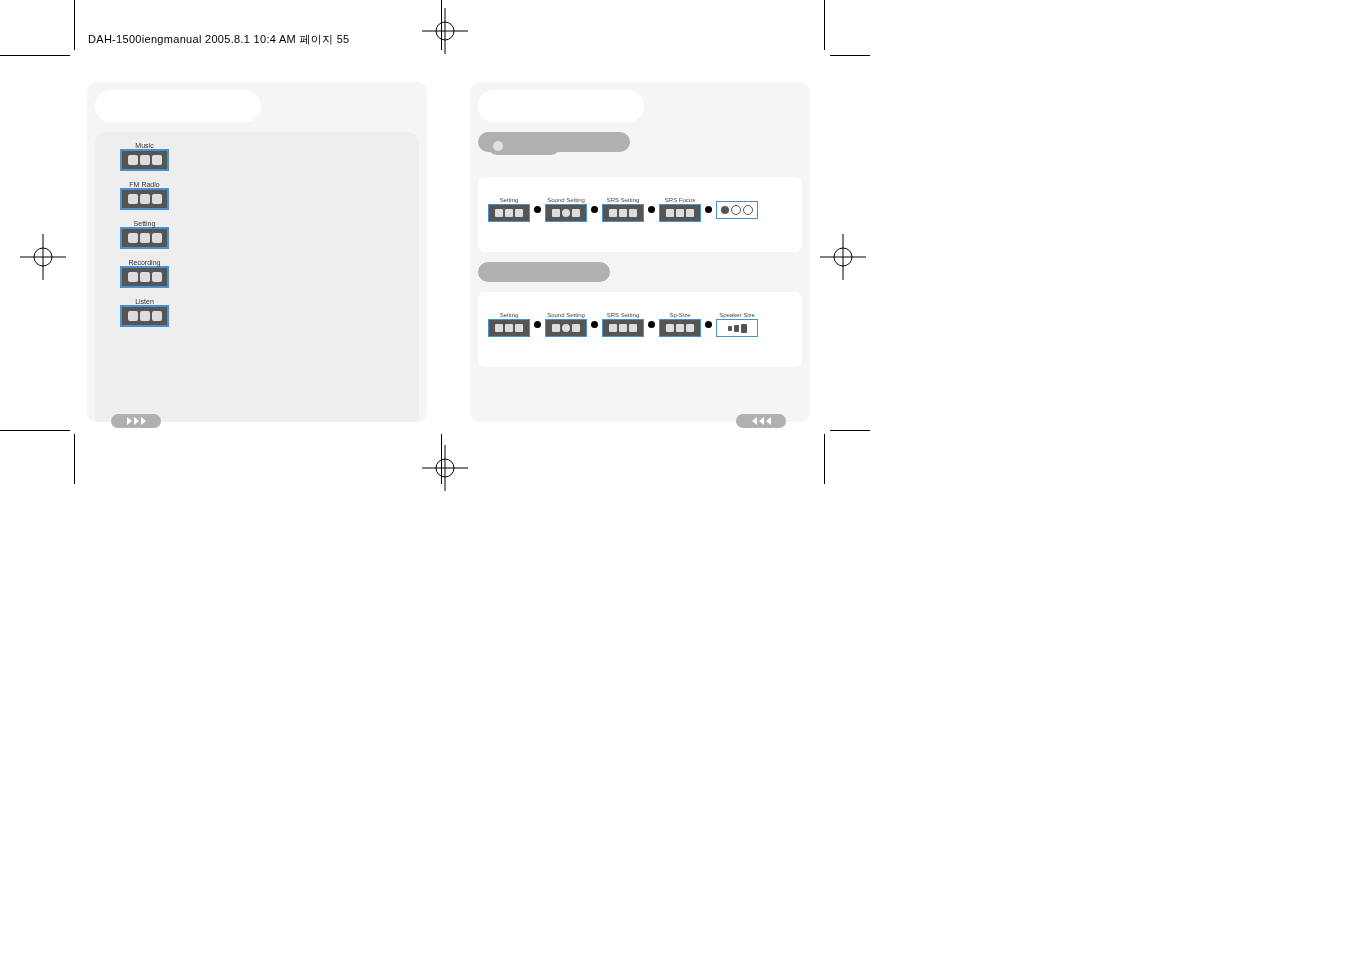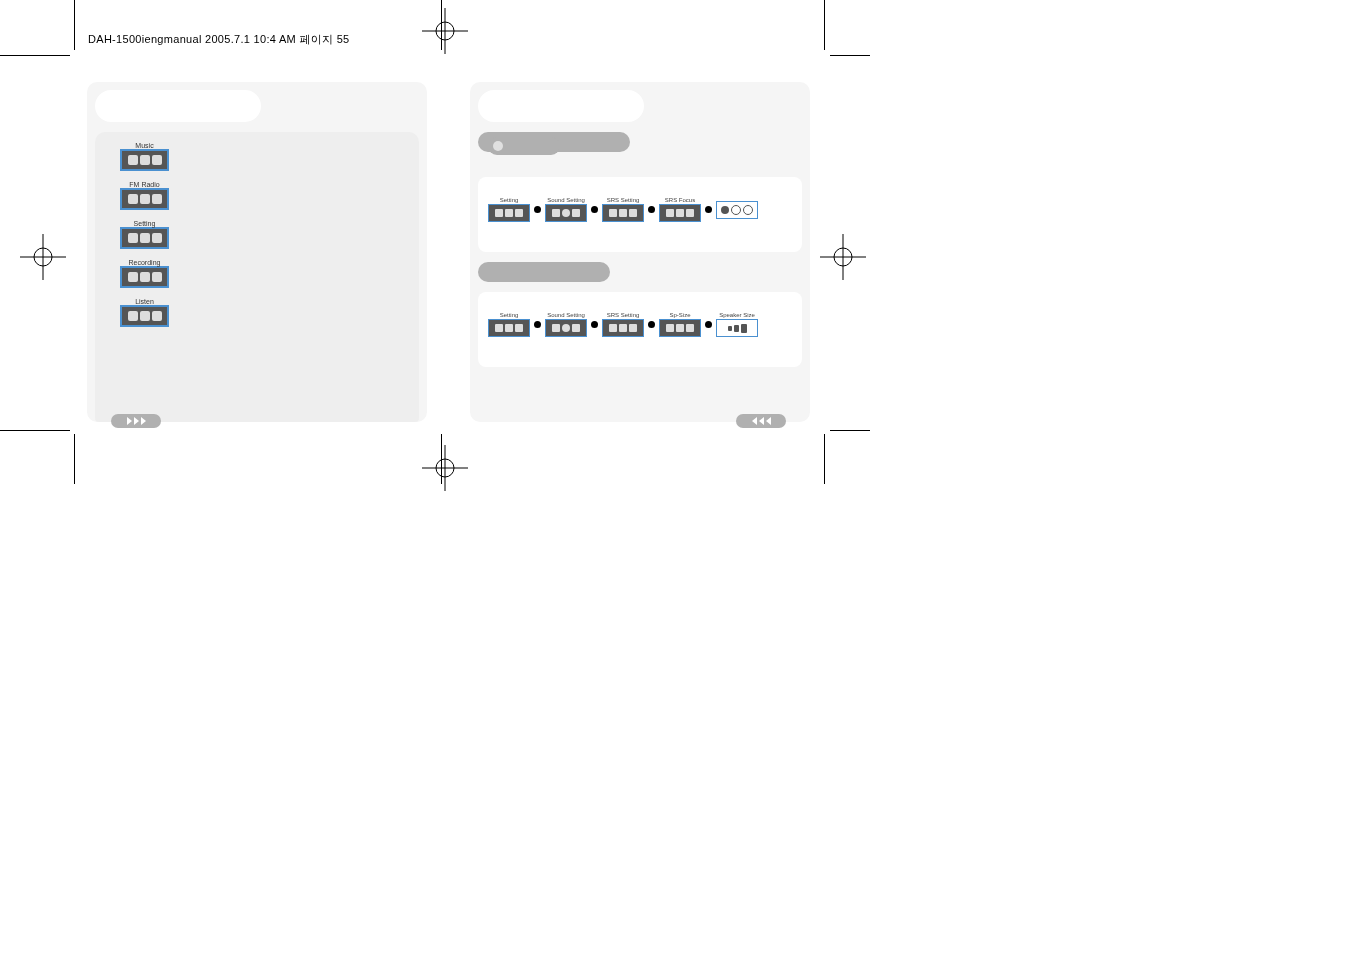--- a/index.html
+++ b/index.html
@@ -139,21 +139,21 @@
 
   .reg-top { left: 422px; top: 8px; }
   .reg-mid { left: 422px; top: 445px; }
   .reg-left { left: 20px; top: 234px; }
   .reg-right { left: 820px; top: 234px; }
 
 </style>
 </head>
 <body>
 
-<div class="header-text">DAH-1500iengmanual  2005.7.1 10:4 AM 페이지 55</div>
+<div class="header-text">DAH-1500iengmanual  2005.8.1 10:4 AM 페이지 55</div>
 
 <div class="cm tl-h"></div>
 <div class="cm tl-v"></div>
 <div class="cm tr-h"></div>
 <div class="cm tr-v"></div>
 <div class="cm bl-h"></div>
 <div class="cm bl-v"></div>
 <div class="cm br-h"></div>
 <div class="cm br-v"></div>
 <div class="cm mt-v"></div>

